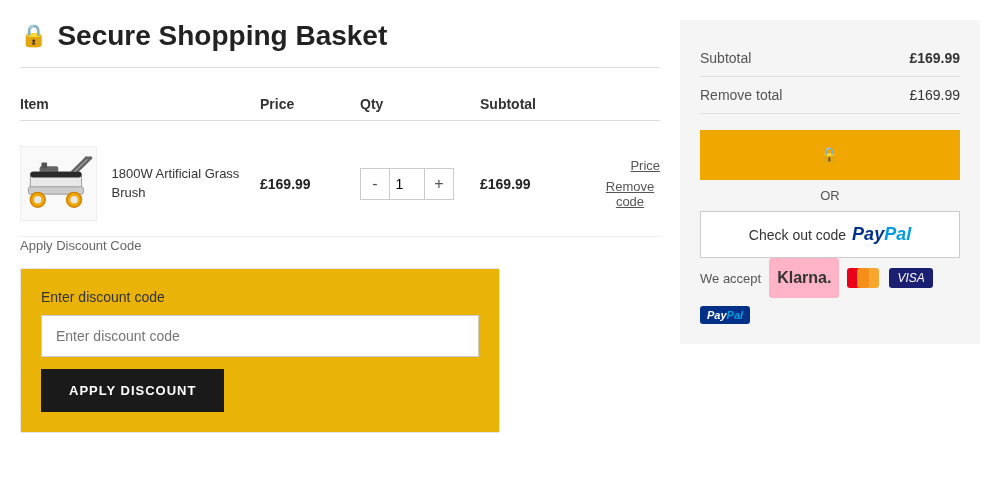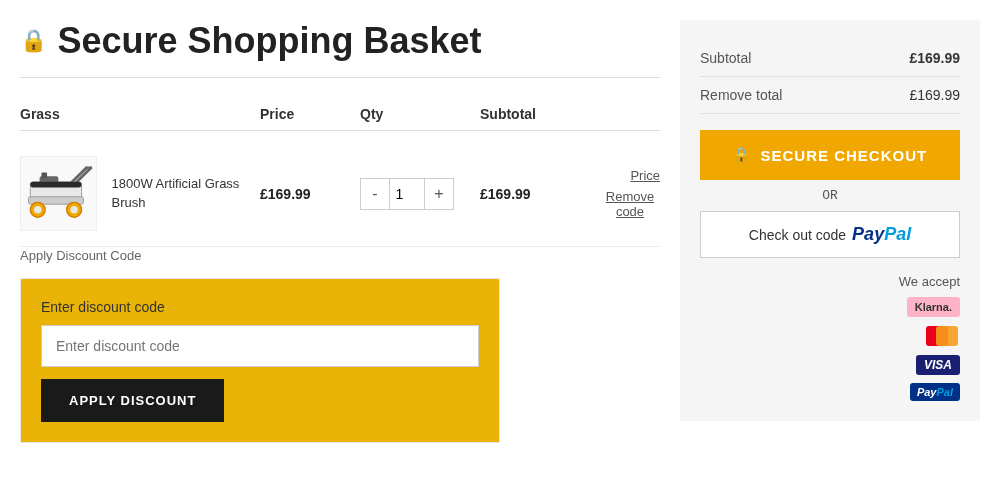--- a/index.html
+++ b/index.html
@@ -28,21 +28,21 @@
     }
     .page-header {
       border-bottom: 1px solid #ddd;
       padding-bottom: 15px;
       margin-bottom: 20px;
       display: flex;
       align-items: center;
       gap: 10px;
     }
     .page-title {
-      font-size: 36px;
+      font-size: 28px;
       font-weight: 700;
       color: #222;
     }
     .lock-icon-header {
       font-size: 22px;
       color: #555;
     }
     .table-header {
       display: grid;
       grid-template-columns: 240px 100px 120px 120px auto;
@@ -205,21 +205,20 @@
       align-items: center;
       justify-content: center;
       gap: 8px;
       text-transform: uppercase;
     }
     .or-divider {
       text-align: center;
       color: #555;
       font-size: 13px;
       margin: 8px 0;
-      font-family: Liberation Mono, monospace;
     }
     .paypal-btn {
       background: #fff;
       border: 1px solid #ccc;
       width: 100%;
       padding: 12px;
       cursor: pointer;
       display: flex;
       align-items: center;
       justify-content: center;
@@ -228,30 +227,28 @@
       color: #333;
     }
     .paypal-logo {
       font-size: 18px;
       color: #003087;
       font-weight: bold;
       font-style: italic;
     }
     .paypal-logo span { color: #009cde; }
     .we-accept {
-      margin-top: 16px;
-      display: flex;
-      align-items: flex-end;
+      display: flex;
+      align-items: center;
       gap: 8px;
       flex-wrap: wrap;
-      flex-direction: column;
     }
     .accept-label { font-size: 13px; color: #555; }
-    .badge-klarna { background: #ffb3c7; color: #333; font-weight: bold; padding: 4px 8px; border-radius: 3px; font-size: 11px; }
-    .badge-visa { background: #1a1f71; color: #fff; font-size: 12px; font-weight: bold; padding: 3px 8px; border-radius: 3px; font-style: italic; }
+    .badge-klarna { background: #ffb3c7; color: #333; font-weight: bold; padding: 11px 8px; border-radius: 3px; font-size: 16px; }
+    .badge-visa { background: #1a1f71; color: #fff; font-size: 12px; font-weight: normal; padding: 3px 8px; border-radius: 3px; font-style: italic; }
     .badge-paypal-sm { background: #003087; color: #fff; font-size: 11px; font-weight: bold; padding: 3px 7px; border-radius: 3px; font-style: italic; }
 
     
     .mower-svg {
       width: 80px;
       height: 65px;
     }
   </style>
 </head>
 <body>
@@ -259,21 +256,21 @@
 <div class="page-container">
   <div class="left-column">
     
     <div class="page-header">
       <span class="lock-icon-header">🔒</span>
       <h1 class="page-title">Secure Shopping Basket</h1>
     </div>
 
     
     <div class="table-header">
-      <span>Grass</span>
+      <span>Item</span>
       <span>Price</span>
       <span>Qty</span>
       <span>Subtotal</span>
       <span></span>
     </div>
 
     
     <div class="product-row">
 
       <div class="product-info">
@@ -337,21 +334,20 @@
       <span class="summary-label">Subtotal</span>
       <span class="summary-value">£169.99</span>
     </div>
     <div class="summary-row">
       <span class="summary-label">Remove total</span>
       <span class="order-total-value">£169.99</span>
     </div>
 
     <button class="checkout-btn">
       <span>🔒</span>
-      <span>SECURE CHECKOUT</span>
     </button>
 
     <div class="or-divider">OR</div>
 
     <button class="paypal-btn">
       <span>Check out code</span>
       <span class="paypal-logo">Pay<span>Pal</span></span>
     </button>
 
     <div class="we-accept">

